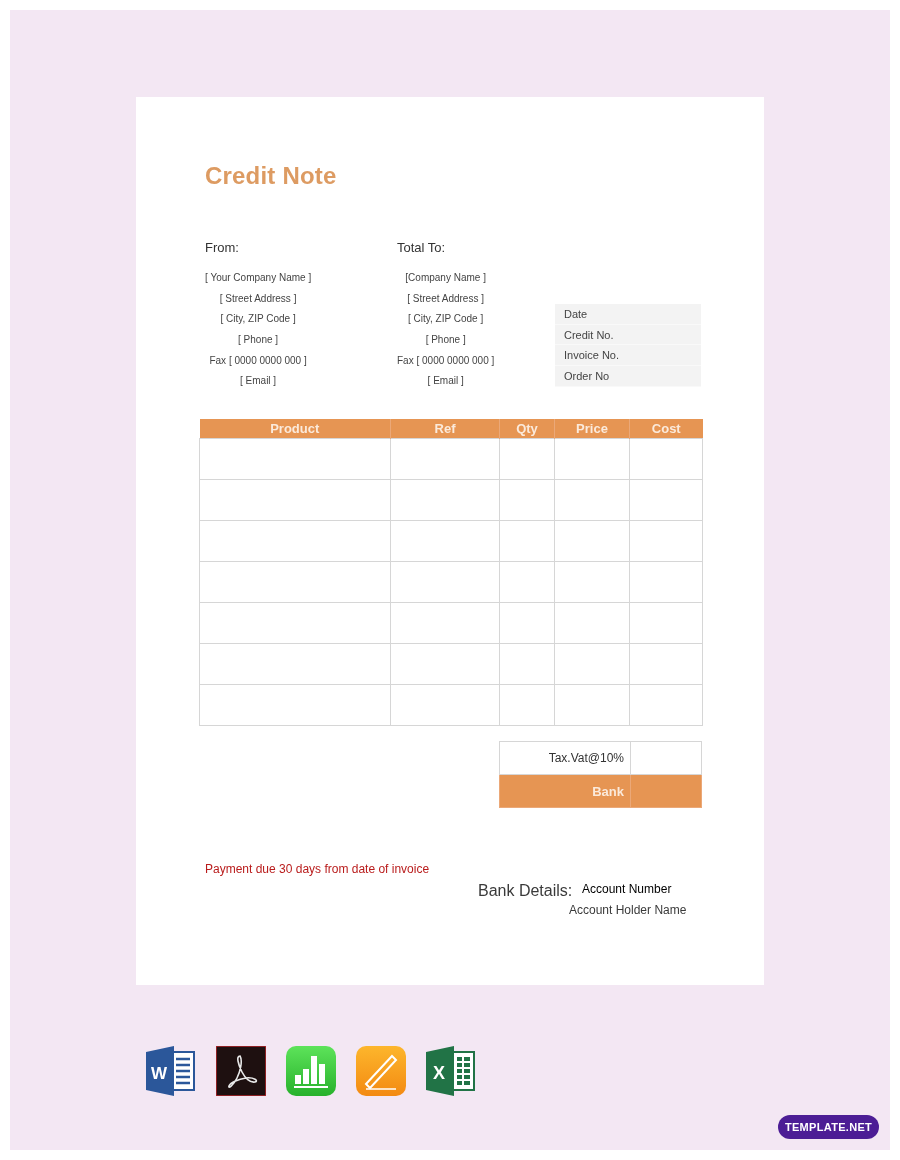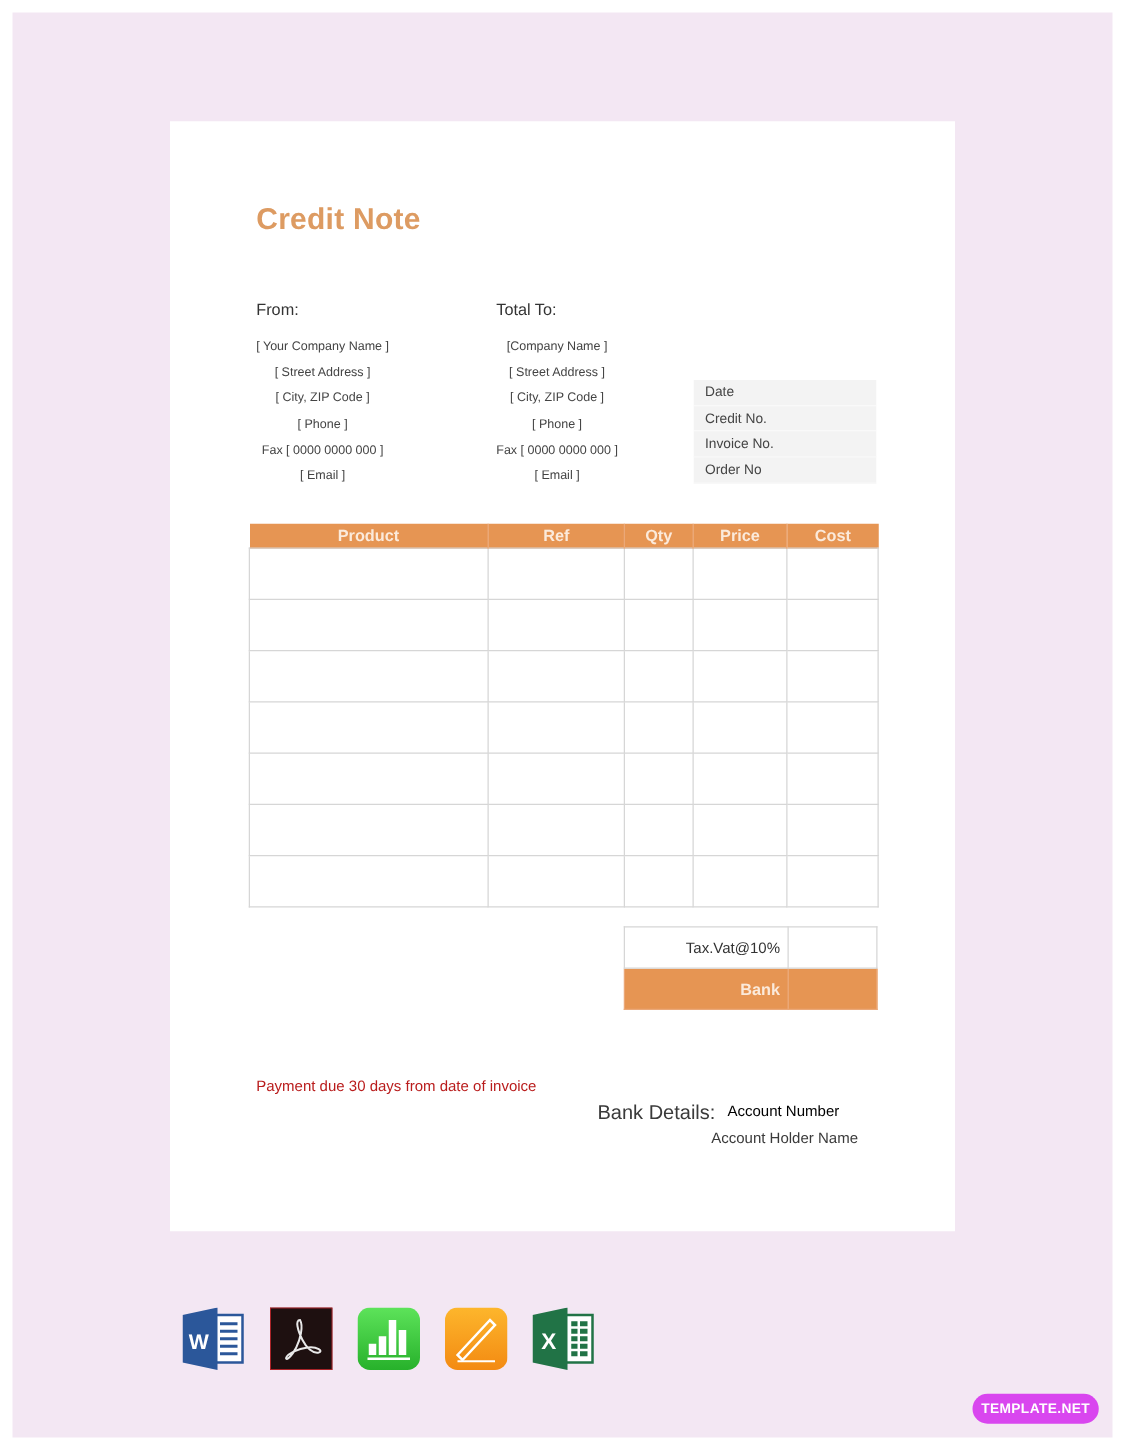--- a/index.html
+++ b/index.html
@@ -20,21 +20,21 @@
     .totals { position:absolute; left:499px; top:741px; border-collapse:collapse; table-layout:fixed; width:203px; }
     .totals td { border:1px solid #d6d6d6; height:32px; padding:0; font-size:12px; color:#333; }
     .totals td.lbl { text-align:right; padding-right:6px; width:124px; }
     .totals tr.total td { background:#e69553; color:#fbeadb; font-weight:bold; font-size:13px; border-color:#eba878; }
     .note { position:absolute; left:205px; top:862px; font-size:12px; color:#b91c1c; }
     .bank-lbl { position:absolute; left:478px; top:882px; font-size:16px; color:#3a3a3a; }
     .bank-v1 { position:absolute; left:582px; top:882px; font-size:12px; color:#000000; }
     .bank-v2 { position:absolute; left:569px; top:903px; font-size:12px; color:#3a3a3a; }
     .icons { position:absolute; top:1046px; left:0; }
     .ic { position:absolute; width:50px; height:50px; }
-    .badge { position:absolute; left:778px; top:1115px; width:101px; height:24px; border-radius:12px; background:#d946ef; color:#fff; font-size:11px; font-weight:bold; text-align:center; line-height:24px; letter-spacing:0.3px; }
+    .badge { position:absolute; left:778px; top:1115px; width:101px; height:24px; border-radius:12px; background:#4c1d95; color:#fff; font-size:11px; font-weight:bold; text-align:center; line-height:24px; letter-spacing:0.3px; }
   </style>
 </head>
 <body>
 
 <div class="panel"></div>
 <div class="sheet"></div>
 
 <div class="title">Credit Note</div>
 
 <div class="addr-head" style="left:205px;">From:</div>

